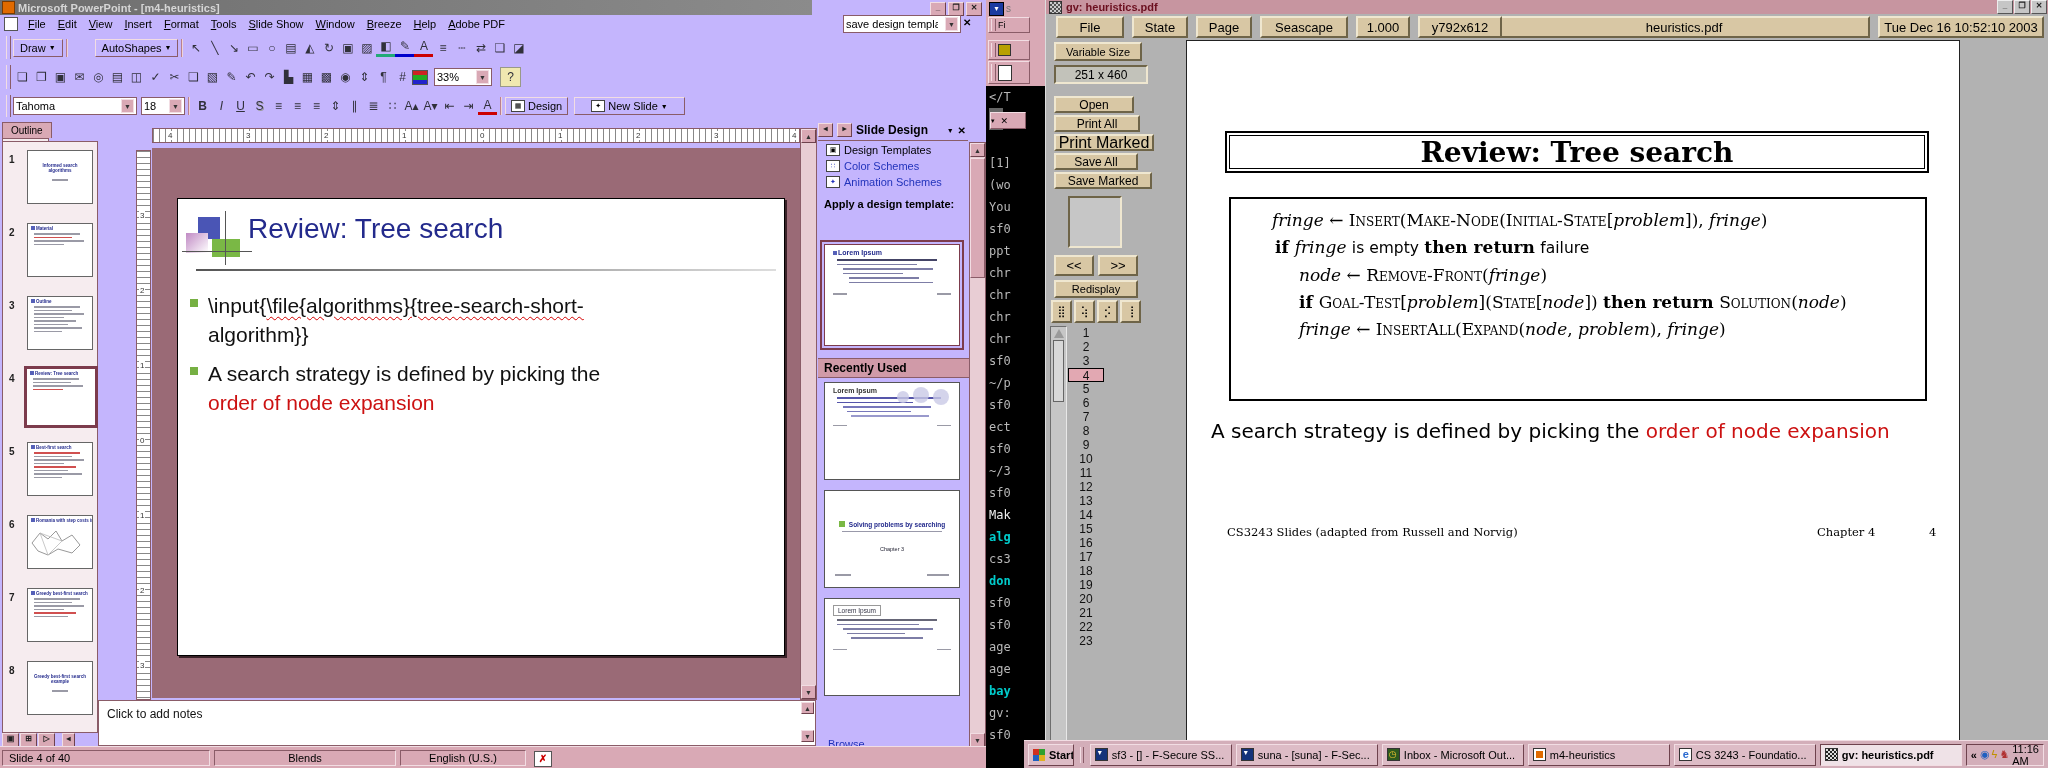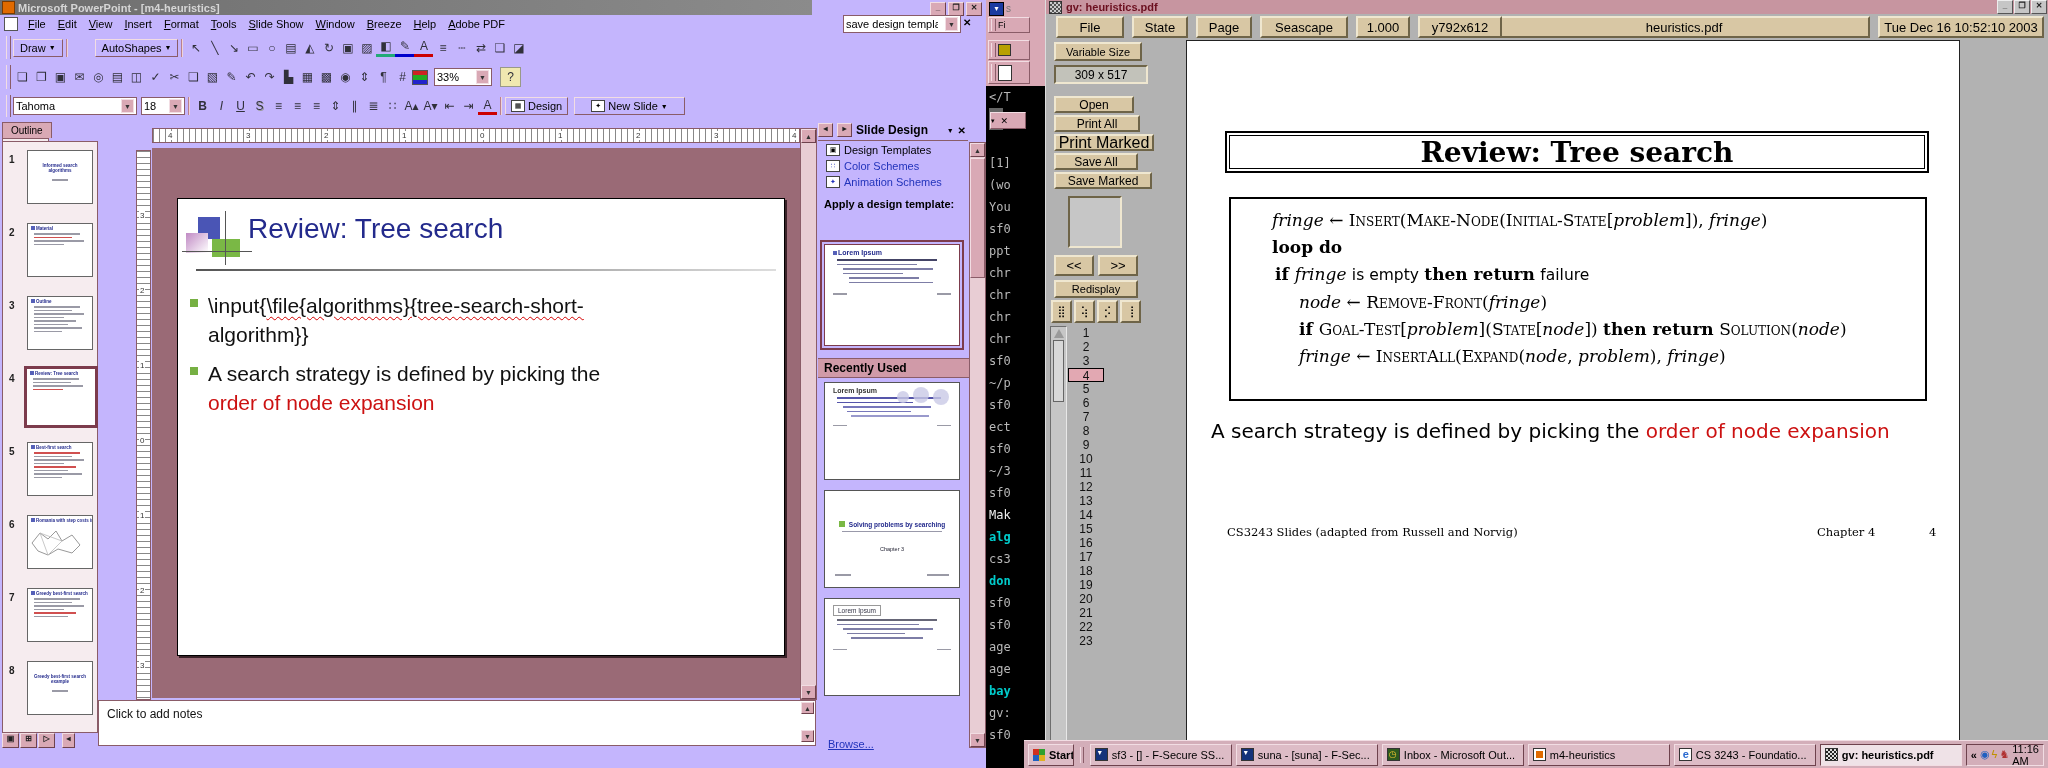--- a/index.html
+++ b/index.html
@@ -191,21 +191,21 @@
         <span>heuristics.pdf</span>
       </div>
     <div class="gvbtn" style="left:832px;top:16px;width:166px;height:22px;">
         <span>Tue Dec 16 10:52:10 2003</span>
       </div>
 
     <div class="gvbtn" style="left:8px;top:42px;width:88px;height:19px;font-size:11px;">
         <span>Variable Size</span>
       </div>
     <div class="gv-sunk" style="left:8px;top:65px;width:94px;height:19px;font-size:12px;">
-        <span>309 x 517</span>
+        <span>251 x 460</span>
       </div>
     <div id="gv-actions"></div>
     <div class="gv-sunk" style="left:22px;top:196px;width:54px;height:52px;background:#c6c6c6;"></div>
     <div class="gvbtn" style="left:8px;top:255px;width:40px;height:21px;">
         <span>&lt;&lt;</span>
       </div>
     <div class="gvbtn" style="left:52px;top:255px;width:40px;height:21px;">
         <span>&gt;&gt;</span>
       </div>
     <div class="gvbtn" style="left:8px;top:280px;width:84px;height:18px;font-size:11px;">
@@ -241,21 +241,20 @@
         <div class="gv-pagenum">22</div>
         <div class="gv-pagenum">23</div>
       </div>
 
     <div id="gv-page" class="abs">
       <div class="abs" style="left:38px;top:90px;width:700px;height:38px;border:2px solid #000;">
         <div class="abs serif" style="left:2px;top:2px;right:2px;bottom:2px;border:1px solid #000;display:flex;align-items:center;justify-content:center;font-size:28px;font-weight:bold;">Review: Tree search</div>
       </div>
       <div class="abs serif" style="left:42px;top:156px;width:698px;height:204px;border:2px solid #000;padding-top:8px;box-sizing:border-box;" id="gv-algo">
           <div class="algoline" style="padding-left: 41px;"><span class="i">fringe</span><span> ← </span><span class="sc">Insert</span><span>(</span><span class="sc">Make-Node</span><span>(</span><span class="sc">Initial-State</span><span>[</span><span class="i">problem</span><span>]), </span><span class="i">fringe</span><span>)</span></div>
-          <div class="algoline" style="padding-left: 41px;"><span class="b">loop do</span></div>
           <div class="algoline" style="padding-left: 44px;"><span class="b">if </span><span class="i">fringe</span><span> </span><span class="sans">is empty</span><span> </span><span class="b">then return</span><span> </span><span class="sans">failure</span></div>
           <div class="algoline" style="padding-left: 68px;"><span class="i">node</span><span> ← </span><span class="sc">Remove-Front</span><span>(</span><span class="i">fringe</span><span>)</span></div>
           <div class="algoline" style="padding-left: 68px;"><span class="b">if </span><span class="sc">Goal-Test</span><span>[</span><span class="i">problem</span><span>](</span><span class="sc">State</span><span>[</span><span class="i">node</span><span>]) </span><span class="b">then return</span><span> </span><span class="sc">Solution</span><span>(</span><span class="i">node</span><span>)</span></div>
           <div class="algoline" style="padding-left: 68px;"><span class="i">fringe</span><span> ← </span><span class="sc">InsertAll</span><span>(</span><span class="sc">Expand</span><span>(</span><span class="i">node</span><span>, </span><span class="i">problem</span><span>), </span><span class="i">fringe</span><span>)</span></div>
         </div>
       <div class="abs" id="gv-sentence" style="left:24px;top:378px;font-size:20px;font-family:'DejaVu Sans',sans-serif;white-space:nowrap;"><span>A search strategy is defined by picking the </span><span class="redtxt">order of node expansion</span></div>
       <div class="abs serif" style="left:40px;top:484px;font-size:11.5px;">CS3243 Slides (adapted from Russell and Norvig)</div>
       <div class="abs serif" style="left:630px;top:484px;font-size:11.5px;">Chapter 4</div>
       <div class="abs serif" style="left:742px;top:484px;font-size:11.5px;">4</div>
     </div>
@@ -686,14 +685,20 @@
     <div class="abs" style="left:98px;top:700px;width:716px;height:44px;background:#fff;border:1px solid #8a5c68;">
       <div style="padding:6px 0 0 8px;font-size:12px;color:#111;">Click to add notes</div>
       <div class="abs" style="right:1px;top:1px;width:13px;height:40px;">
         <div class="sb-btn" style="height:12px;line-height:11px;">▲</div>
         <div style="position:absolute;bottom:0;width:100%;">
             <div class="sb-btn" style="height:12px;line-height:11px;">▼</div>
           </div>
       </div>
     </div>
 
+    <div class="abs pink" style="left:0;top:746px;width:986px;height:22px;border-top:1px solid #f2dde3;">
+      <div class="status-cell" style="left:2px;width:208px;">Slide 4 of 40</div>
+      <div class="status-cell" style="left:214px;width:182px;justify-content:center;padding-left:0;">Blends</div>
+      <div class="status-cell" style="left:400px;width:126px;justify-content:center;padding-left:0;">English (U.S.)</div>
+      <span class="abs" style="left:534px;top:4px;width:16px;height:14px;background:#fff;border:1px solid #555;text-align:center;"><span style="color:#c00;font-weight:bold;font-size:10px;">✗</span></span>
+    </div>
   </div>
 </div>
 
 </body></html>

